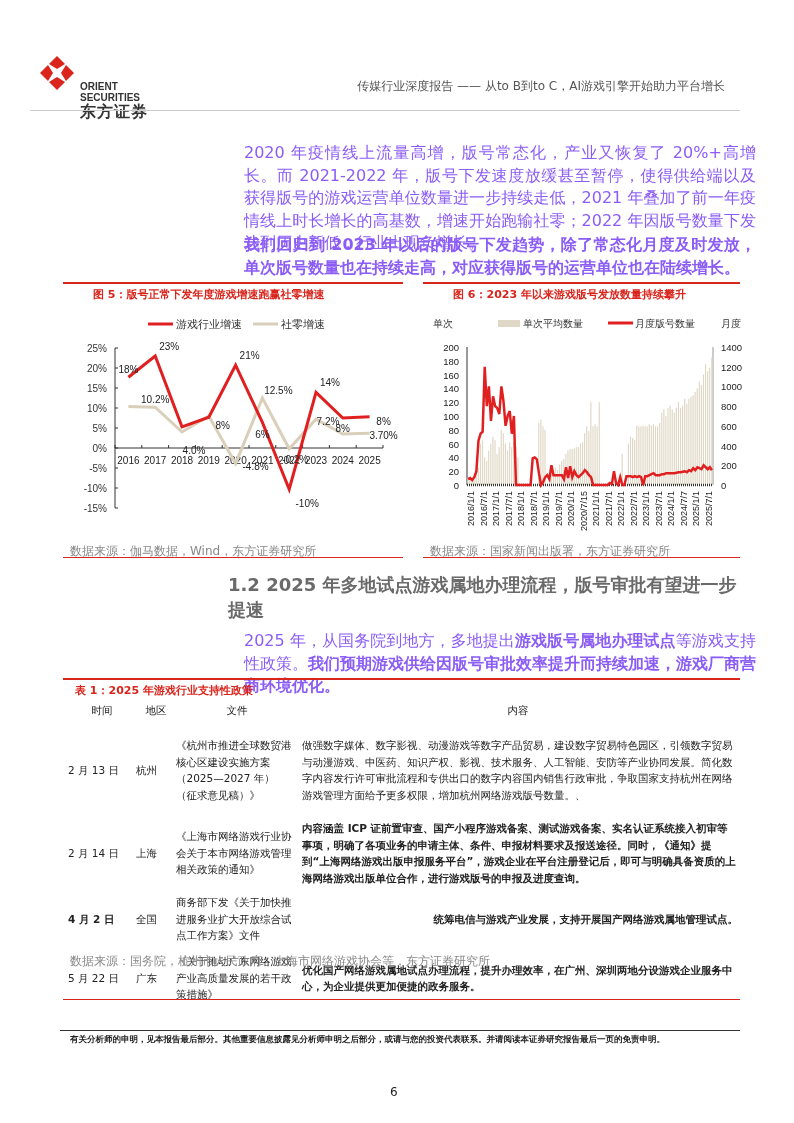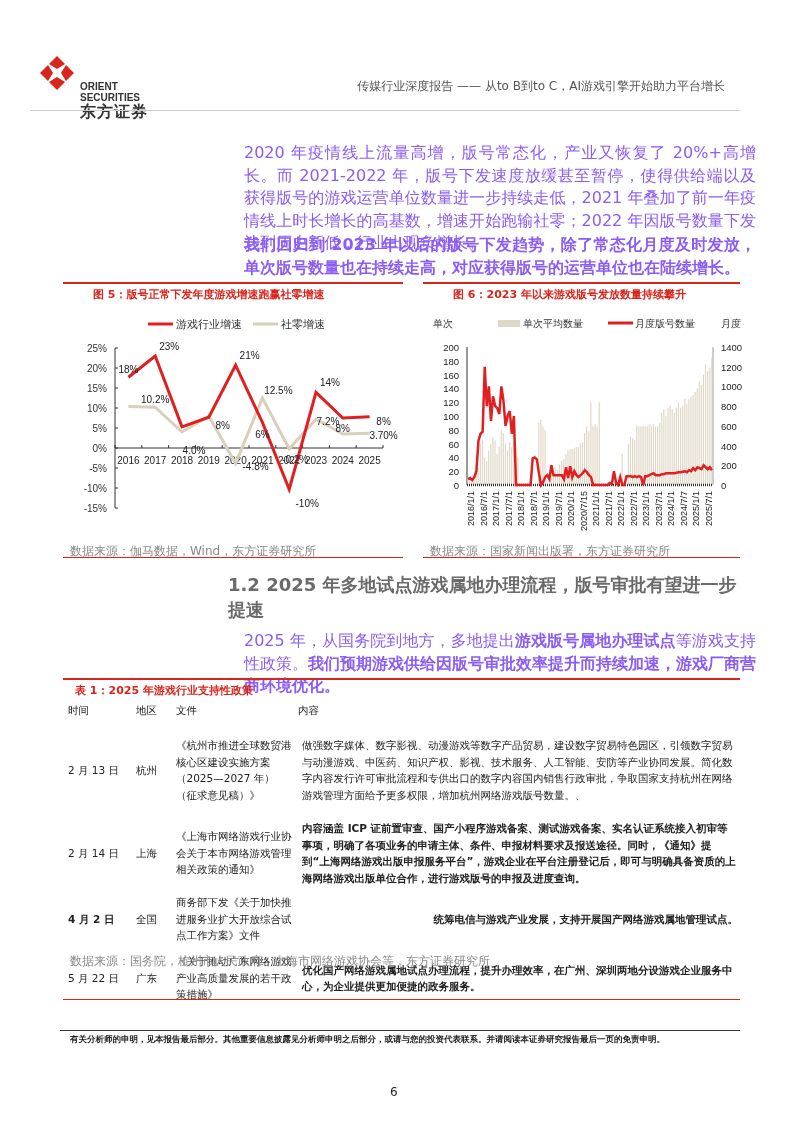--- a/index.html
+++ b/index.html
@@ -11,21 +11,21 @@
   .header-title{right:69px;top:78px;font-size:12px;color:#555;}
   .header-rule{left:30px;top:110px;width:710px;height:1px;background:#ccc;}
   .para{left:244px;width:512px;font-size:16px;line-height:22.5px;color:#8b5cf6;text-align:justify;}
   .para b{font-weight:bold;}
   .fig-title{font-size:11px;font-weight:bold;color:#d9251c;margin-left:23px;}
   .fig-rule{height:1.5px;background:#d9251c;}
   .src{font-size:12px;color:#888;}
   .sec-title{left:228px;top:572px;width:512px;font-size:18px;line-height:25px;color:#6a6a6a;font-weight:bold;}
   table.policy{position:absolute;left:68px;top:700px;width:670px;border-collapse:collapse;font-size:10.5px;}
   table.policy td{vertical-align:middle;padding:0;line-height:16.5px;color:#222;}
-  table.policy th{text-align:left;font-weight:normal;padding:4px 0 2px 0;font-size:10.5px;}
+  table.policy th{text-align:center;font-weight:normal;padding:4px 0 2px 0;font-size:10.5px;}
   .footer-rule{left:60px;top:1030px;width:680px;height:1px;background:#333;}
   .disclaimer{left:70px;top:1034px;font-size:8.5px;color:#222;font-weight:bold;}
   .pageno{left:390px;top:1085px;font-size:12px;color:#222;}
   svg text{font-family:"Liberation Sans",sans-serif;}
 </style>
 </head>
 <body>
 
 <div class="abs logo">
   <svg width="38" height="38" viewBox="0 0 38 38" style="position:absolute;left:0;top:2px;">

